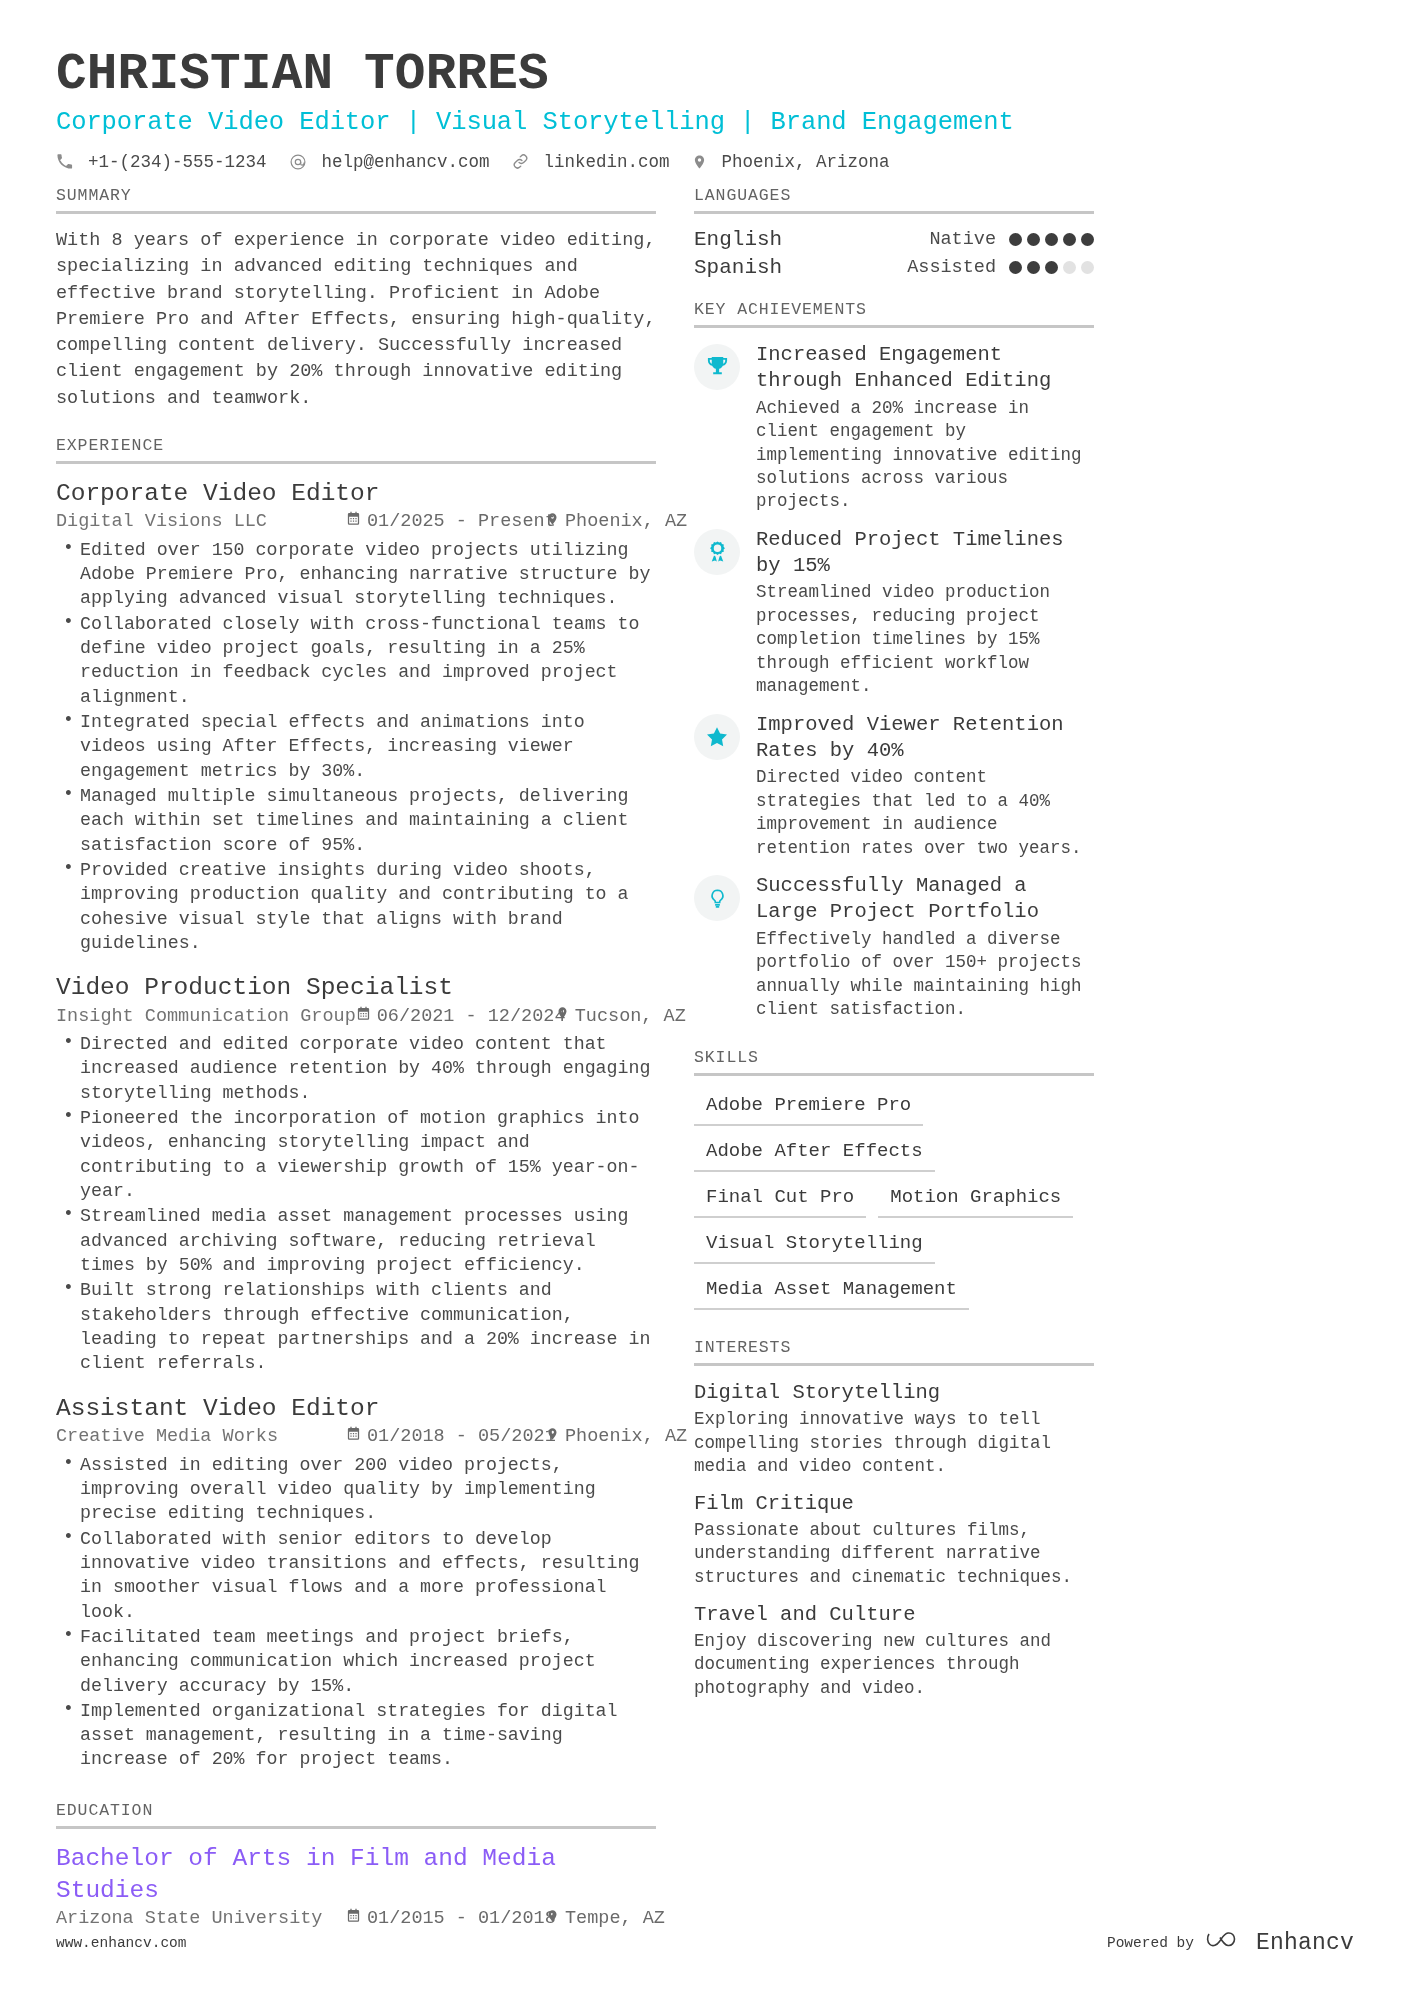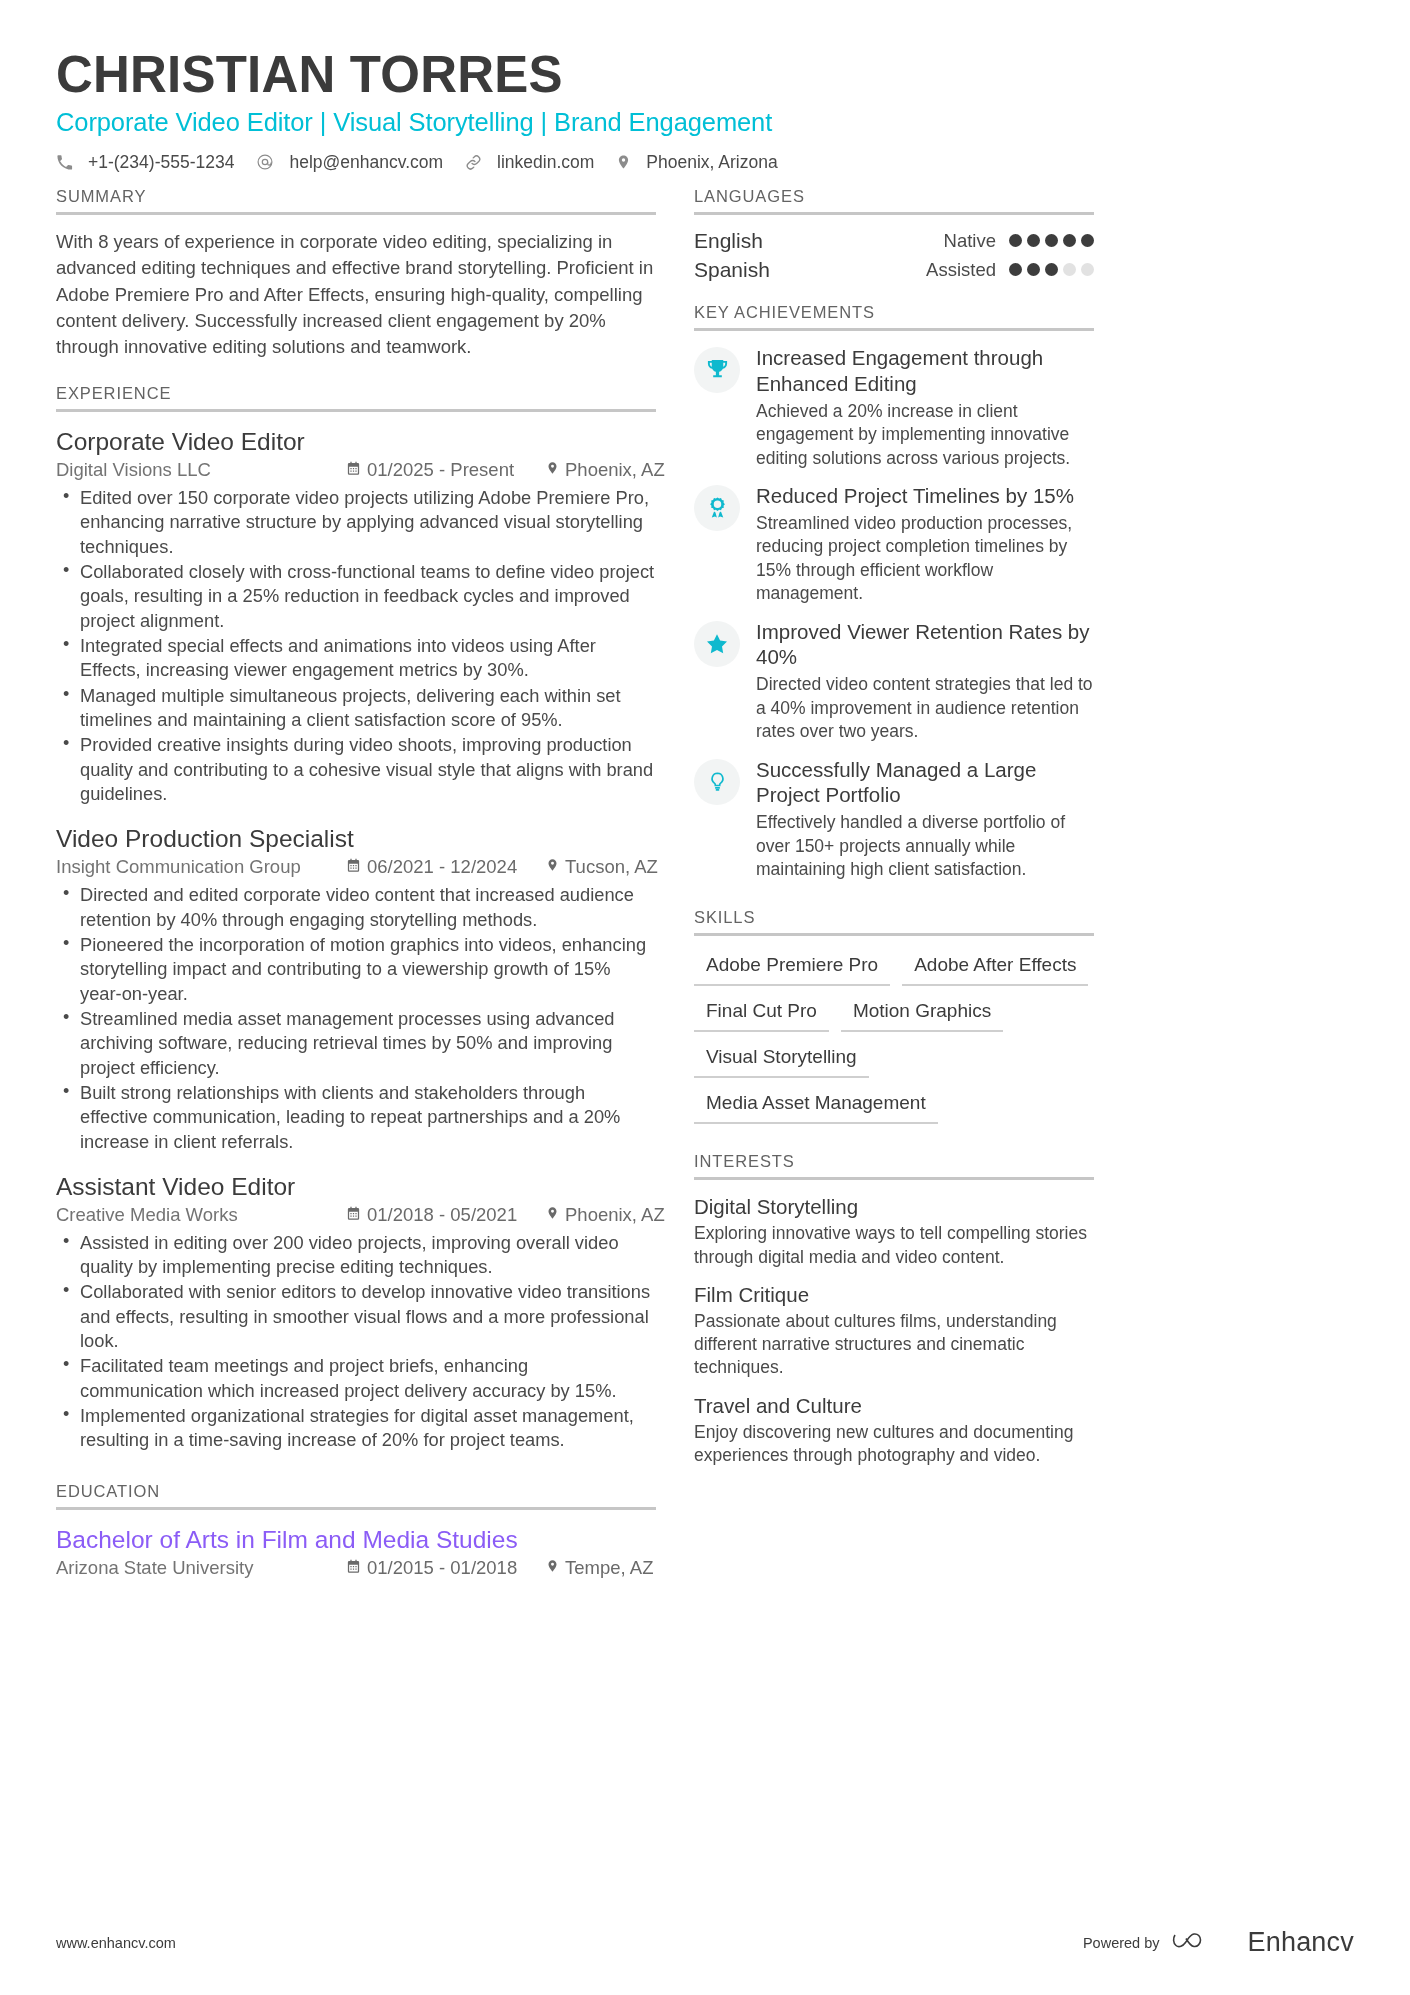--- a/index.html
+++ b/index.html
@@ -11,20 +11,21 @@
     font-family: "Liberation Sans", sans-serif;
     color: #3d3d3d;
     position: relative;
     overflow: hidden;
   }
 
   .page {
     padding: 46px 56px 0 56px;
     position: relative;
     height: 1995px;
+    font-family: Liberation Mono, monospace;
   }
 
   
   .name {
     font-size: 51px;
     font-weight: bold;
     letter-spacing: 0.2px;
     color: #3b3b3b;
     line-height: 1.12;
   }
@@ -176,21 +177,21 @@
     position: absolute;
     left: 56px; right: 56px;
     bottom: 37px;
     display: flex;
     align-items: center;
     justify-content: space-between;
   }
   .footer-url { font-size: 14.5px; color: #3b3b3b; }
   .footer-brand { display: flex; align-items: center; gap: 11px; }
   .footer-powered { font-size: 14.5px; color: #3b3b3b; }
-  .footer-logo { font-size: 27px; color: #3b3b3b; letter-spacing: 0.2px; margin-left: 26px; }
+  .footer-logo { font-size: 23px; color: #3b3b3b; letter-spacing: 0.2px; }
 </style>
 </head>
 <body>
 
 <div class="page">
 
   <div>
     <div class="name">CHRISTIAN TORRES</div>
     <div class="headline">Corporate Video Editor | Visual Storytelling | Brand Engagement</div>
 

